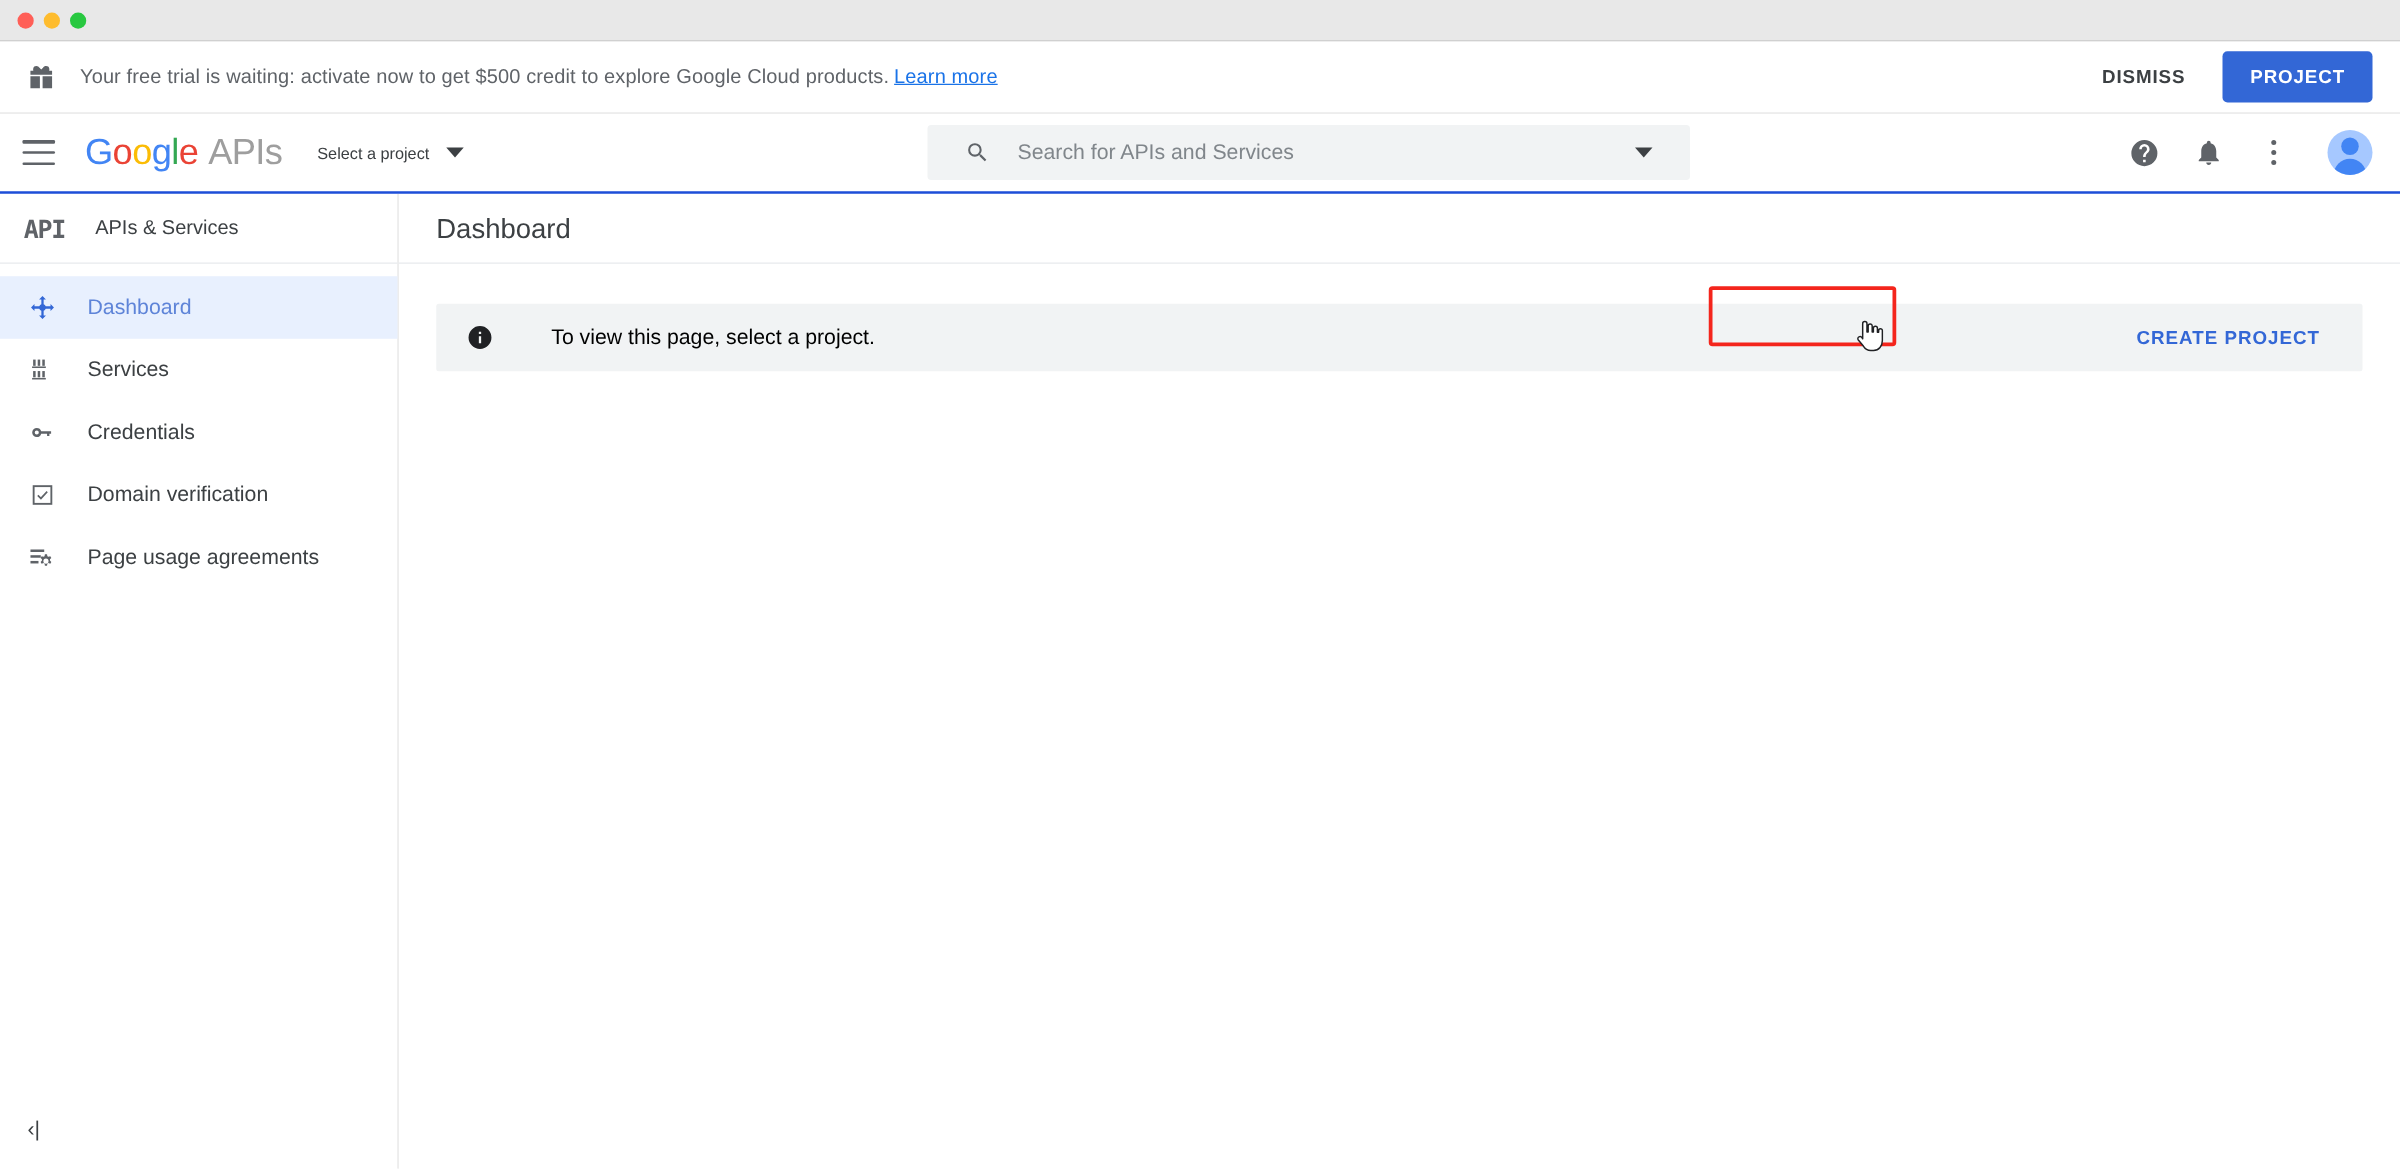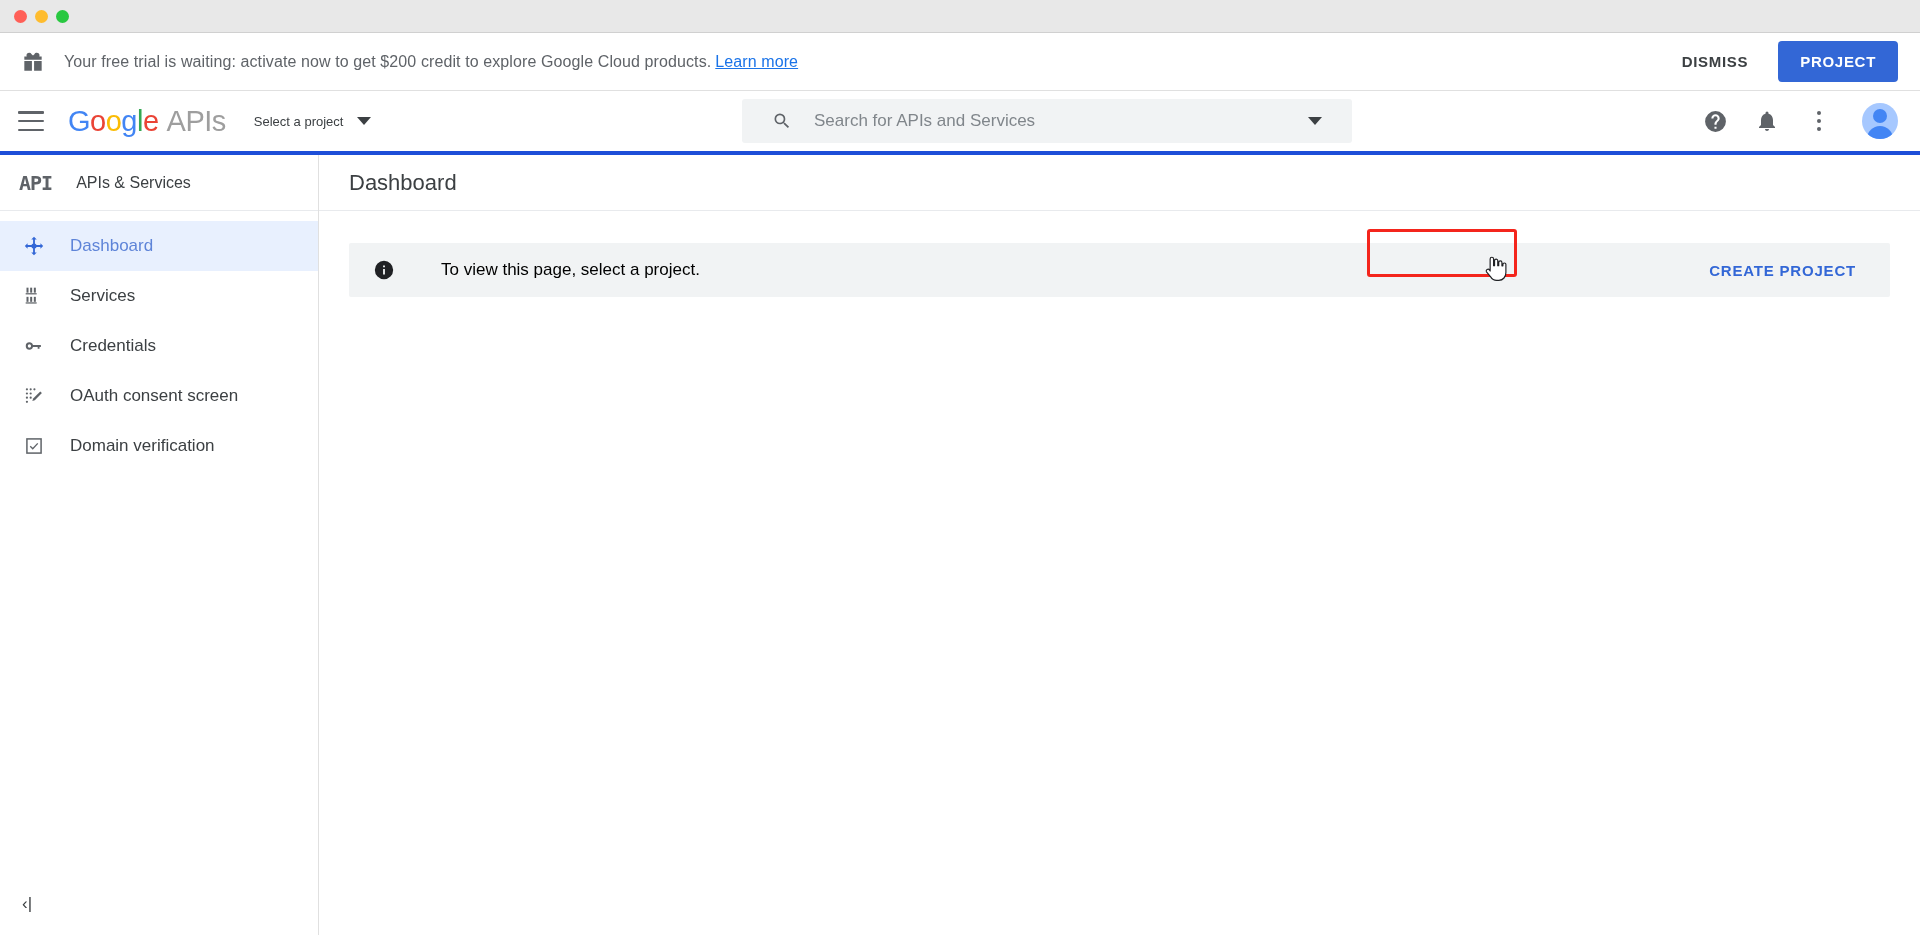--- a/index.html
+++ b/index.html
@@ -74,21 +74,21 @@
     border: none;
     border-radius: 4px;
     padding: 12px 22px;
     cursor: pointer;
   }
 
   
   .topbar {
     height: 64px;
     background: #ffffff;
-    border-bottom: 4px solid #1d4ed8;
+    border-bottom: 2px solid #1d4ed8;
     display: flex;
     align-items: center;
     padding: 0 22px 0 18px;
     position: relative;
   }
   .hamburger {
     width: 26px; height: 20px;
     margin-right: 24px;
     display: flex; flex-direction: column; justify-content: space-between;
     cursor: pointer;
@@ -334,21 +334,21 @@
   </div>
 </div>
 
 <div class="banner">
   <span class="gift-icon">
     <svg viewBox="0 0 24 24" width="26" height="26" fill="currentColor">
       <path d="M20 7h-2.2c.13-.31.2-.65.2-1a2.5 2.5 0 0 0-2.5-2.5c-.93 0-1.75.5-2.2 1.25L12 6.1l-1.3-1.35A2.63 2.63 0 0 0 8.5 3.5 2.5 2.5 0 0 0 6 6c0 .35.07.69.2 1H4v3h16V7zM4 11v9h7v-9H4zm9 0v9h7v-9h-7z"></path>
     </svg>
   </span>
   <span class="banner-text">
-    <span>Your free trial is waiting: activate now to get $200 credit to explore Google Cloud products.</span><a class="banner-link" href="#">Learn more</a>
+    <span>Your free trial is waiting: activate now to get $500 credit to explore Google Cloud products.</span><a class="banner-link" href="#">Learn more</a>
   </span>
   <span class="banner-spacer"></span>
   <button class="btn-dismiss">DISMISS</button>
   <button class="btn-activate">PROJECT</button>
 </div>
 
 <div class="topbar">
   <div class="hamburger">
     <span></span>
       <span></span>
@@ -431,47 +431,42 @@
 
       <div class="nav-item">
         <span class="nav-icon">
           <svg viewBox="0 0 24 24" width="22" height="22" fill="currentColor">
             <path d="M7 8a4 4 0 1 0 0 8 4 4 0 0 0 3.87-3h5.13v2h2v-2h1.5v-2H10.87A4 4 0 0 0 7 8zm0 2.2a1.8 1.8 0 1 1 0 3.6 1.8 1.8 0 0 1 0-3.6z"></path>
           </svg>
         </span>
         <span class="nav-label">Credentials</span>
       </div>
 
-      <div class="nav-item">
-        <span class="nav-icon">
-          <svg viewBox="0 0 24 24" width="20" height="20" fill="currentColor">
-            <circle cx="3.5" cy="4" r="1.3"></circle>
-              <circle cx="8" cy="4" r="1.3"></circle>
-              <circle cx="12.5" cy="4" r="1.3"></circle>
-            <circle cx="3.5" cy="9" r="1.3"></circle>
-              <circle cx="8" cy="9" r="1.3"></circle>
-            <circle cx="3.5" cy="14" r="1.3"></circle>
-              <circle cx="8" cy="14" r="1.3"></circle>
-            <circle cx="3.5" cy="19" r="1.3"></circle>
-            <path d="M19.5 6.5l2 2L13 17l-3 1 1-3 8.5-8.5z"></path>
-          </svg>
-        </span>
-        <span class="nav-label">OAuth consent screen</span>
-      </div>
 
       <div class="nav-item">
         <span class="nav-icon">
           <svg viewBox="0 0 24 24" width="20" height="20" fill="none" stroke="currentColor" stroke-width="1.8">
             <rect x="3.5" y="3.5" width="17" height="17"></rect>
             <path d="M7.5 12.3l3 3 6-6.5" stroke-width="1.6"></path>
           </svg>
         </span>
         <span class="nav-label">Domain verification</span>
       </div>
 
+      <div class="nav-item">
+        <span class="nav-icon">
+          <svg viewBox="0 0 24 24" width="22" height="22" fill="currentColor">
+            <rect x="1.5" y="5" width="12" height="2.2"></rect>
+            <rect x="1.5" y="10" width="9" height="2.2"></rect>
+            <rect x="1.5" y="15" width="7" height="2.2"></rect>
+            <path d="M17.2 11.4l1.6-.6.9 1.6-1.2 1.2a3.4 3.4 0 0 1 0 1.1l1.2 1.2-.9 1.6-1.6-.6a3.6 3.6 0 0 1-.95.56l-.3 1.64h-1.85l-.3-1.64a3.6 3.6 0 0 1-.95-.56l-1.6.6-.9-1.6 1.2-1.2a3.4 3.4 0 0 1 0-1.1l-1.2-1.2.9-1.6 1.6.6c.29-.23.61-.42.95-.56l.3-1.64h1.85l.3 1.64c.34.14.66.33.95.56zm-2.18 1.45a2.25 2.25 0 1 0 0 4.5 2.25 2.25 0 0 0 0-4.5z"></path>
+          </svg>
+        </span>
+        <span class="nav-label">Page usage agreements</span>
+      </div>
 
     </div>
 
     <div class="sidebar-footer">
       <span class="collapse-btn">‹|</span>
     </div>
   </div>
 
   <div class="main">
     <div class="page-head">

